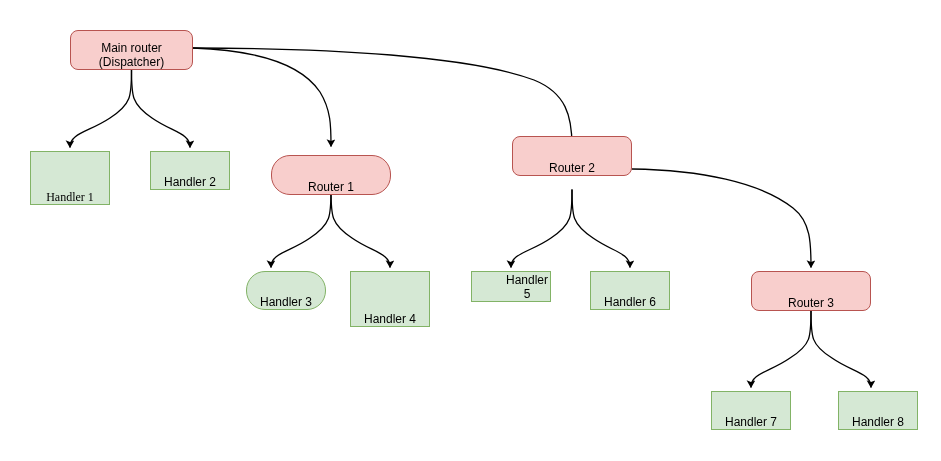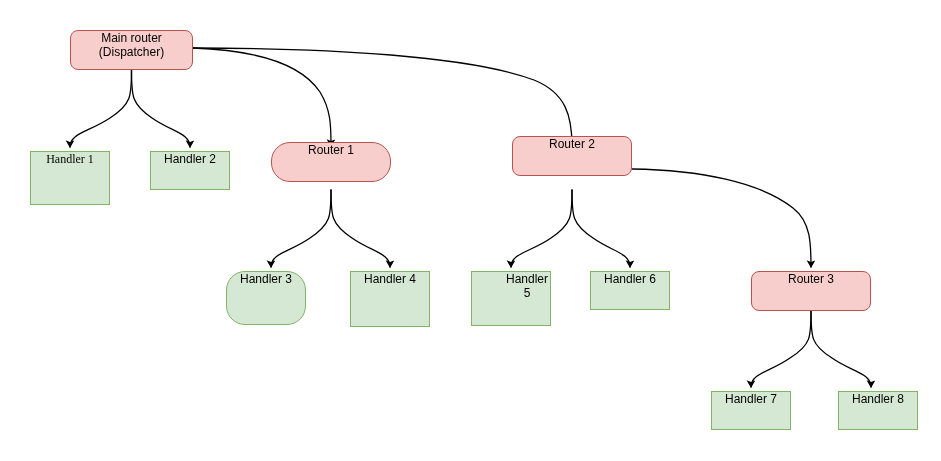--- a/index.html
+++ b/index.html
@@ -22,21 +22,21 @@
     position: absolute;
     left: 0;
     top: 0;
     width: 941px;
     height: 461px;
   }
   .node {
     position: absolute;
     box-sizing: border-box;
     display: flex;
-    align-items: flex-start;
+    align-items: flex-end;
     justify-content: center;
     text-align: center;
     font-size: 12px;
     line-height: 14px;
     color: #000000;
     border-width: 1px;
     border-style: solid;
     z-index: 2;
     white-space: pre-line;
   }
@@ -77,23 +77,23 @@
         <path d="M 632 169 C 700 170 760 182 793 208 C 811 222 811 244 811 267" fill="none" stroke="#000000" stroke-width="1.3" stroke-linecap="round" marker-end="url(#arrow-head)"></path>
         <path d="M 811 311 C 811 337 811 345 790 358 C 770 372 751 373 751 387" fill="none" stroke="#000000" stroke-width="1.3" stroke-linecap="round" marker-end="url(#arrow-head)"></path>
         <path d="M 811 311 C 811 337 811 345 832 358 C 852 372 871 373 871 387" fill="none" stroke="#000000" stroke-width="1.3" stroke-linecap="round" marker-end="url(#arrow-head)"></path>
       </g>
   </svg>
   <div id="node-group">
       <div class="node node-router" style="left: 70px; top: 30px; width: 123px; height: 40px;"><span class="node-label">Main router
 (Dispatcher)</span></div>
       <div class="node node-handler" style="left: 30px; top: 151px; width: 80px; height: 54px; font-family: Liberation Serif, serif;"><span class="node-label">Handler 1</span></div>
       <div class="node node-handler" style="left: 150px; top: 151px; width: 80px; height: 39px;"><span class="node-label">Handler 2</span></div>
-      <div class="node node-router" style="left: 271px; top: 142px; width: 120px; height: 40px; border-radius: 19px;"><span class="node-label">Router 1</span></div>
+      <div class="node node-router" style="left: 271px; top: 155px; width: 120px; height: 40px; border-radius: 19px;"><span class="node-label">Router 1</span></div>
       <div class="node node-router" style="left: 512px; top: 136px; width: 120px; height: 40px;"><span class="node-label">Router 2</span></div>
-      <div class="node node-handler" style="left: 226px; top: 271px; width: 80px; height: 54px; border-radius: 19px;"><span class="node-label">Handler 3</span></div>
+      <div class="node node-handler" style="left: 246px; top: 271px; width: 80px; height: 39px; border-radius: 19px;"><span class="node-label">Handler 3</span></div>
       <div class="node node-handler" style="left: 350px; top: 271px; width: 80px; height: 56px;"><span class="node-label">Handler 4</span></div>
-      <div class="node node-handler" style="left: 471px; top: 271px; width: 80px; height: 55px; padding-left: 32px;"><span class="node-label">Handler 5</span></div>
+      <div class="node node-handler" style="left: 471px; top: 271px; width: 80px; height: 31px; padding-left: 32px;"><span class="node-label">Handler 5</span></div>
       <div class="node node-handler" style="left: 590px; top: 271px; width: 80px; height: 39px;"><span class="node-label">Handler 6</span></div>
       <div class="node node-router" style="left: 751px; top: 271px; width: 120px; height: 40px;"><span class="node-label">Router 3</span></div>
       <div class="node node-handler" style="left: 711px; top: 391px; width: 80px; height: 39px;"><span class="node-label">Handler 7</span></div>
       <div class="node node-handler" style="left: 831px; top: 391px; width: 80px; height: 39px; margin-left: 7px;"><span class="node-label">Handler 8</span></div>
     </div>
 </div>
 
 </body></html>

